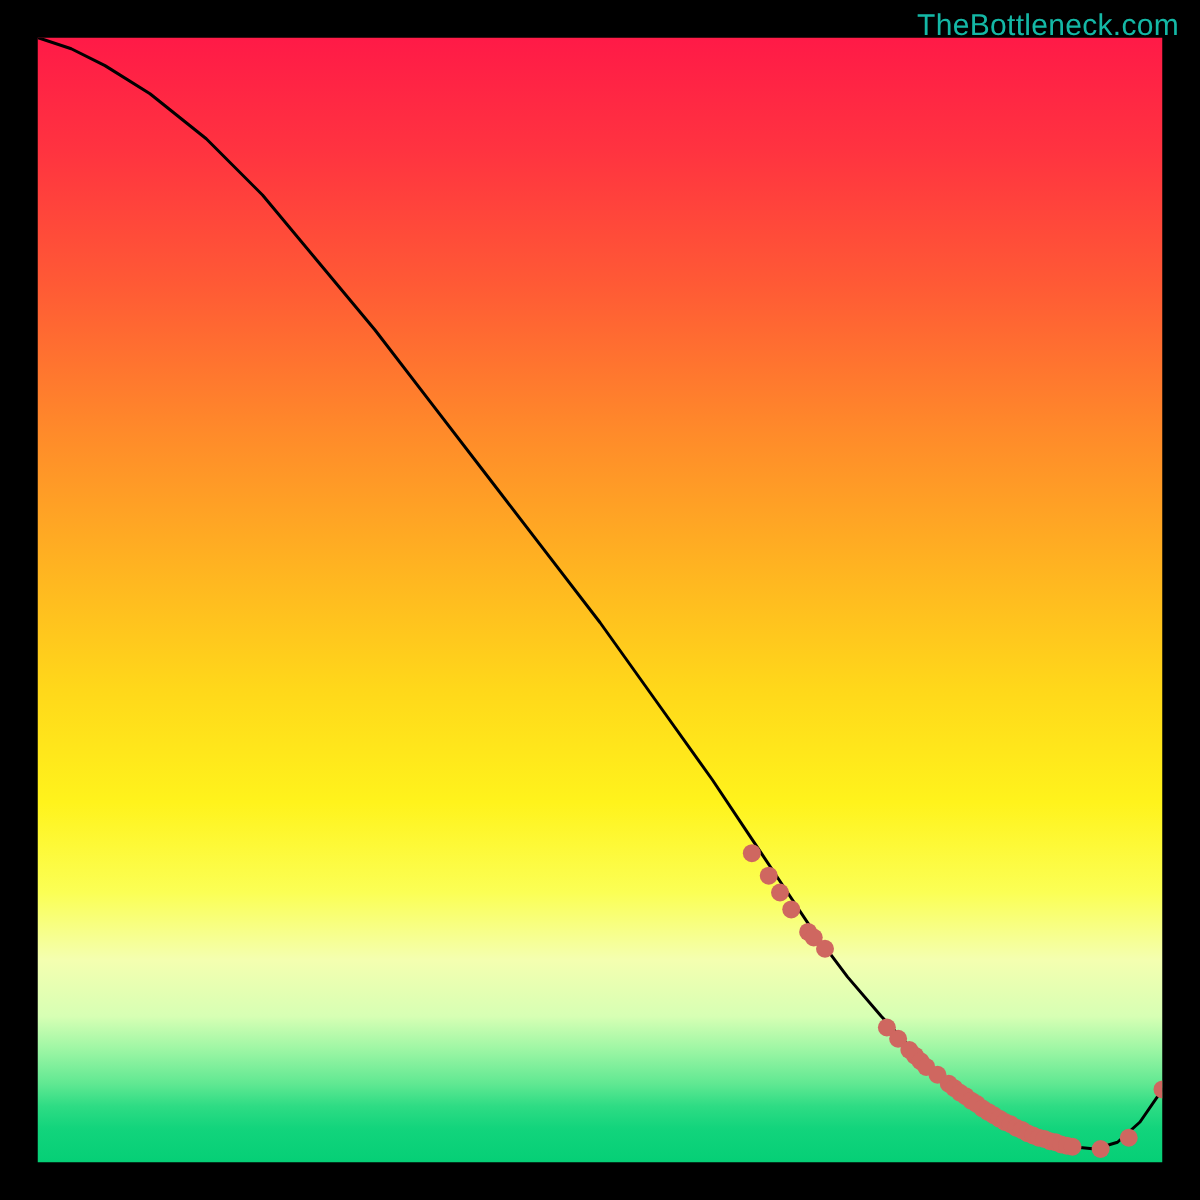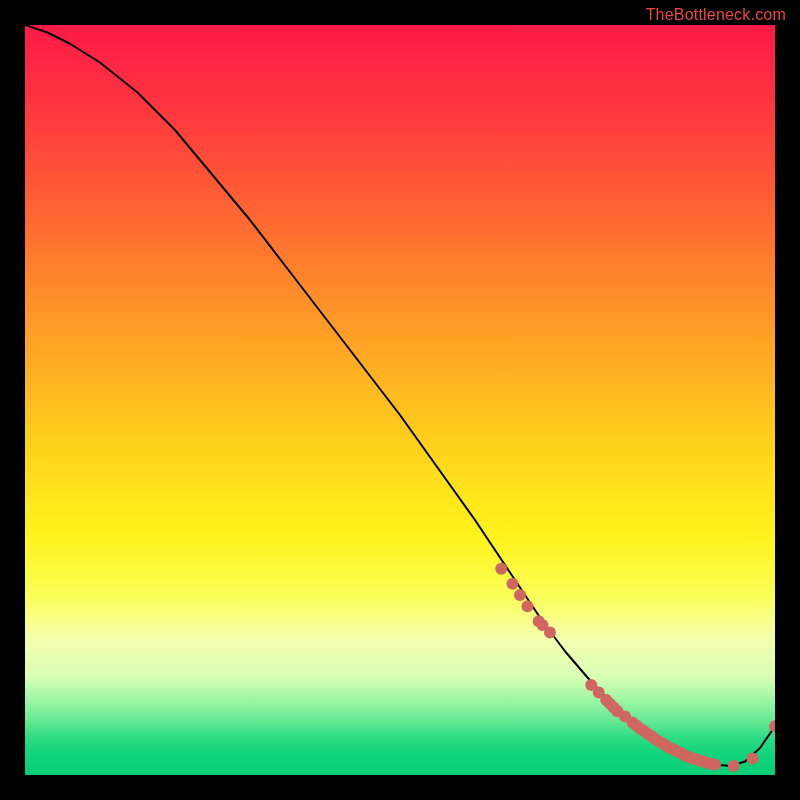--- a/index.html
+++ b/index.html
@@ -13,22 +13,22 @@
   .frame {
     position: relative;
     width: 800px;
     height: 800px;
     background: #000;
   }
   .watermark {
     position: absolute;
     top: 6px;
     right: 14px;
-    color: #ef4444;
-    font-size: 16px;
+    color: #14b8a6;
+    font-size: 20px;
     font-weight: 500;
     letter-spacing: 0.2px;
   }
   .plot-area {
     position: absolute;
     left: 25px;
     top: 25px;
     width: 750px;
     height: 750px;
     overflow: hidden;

